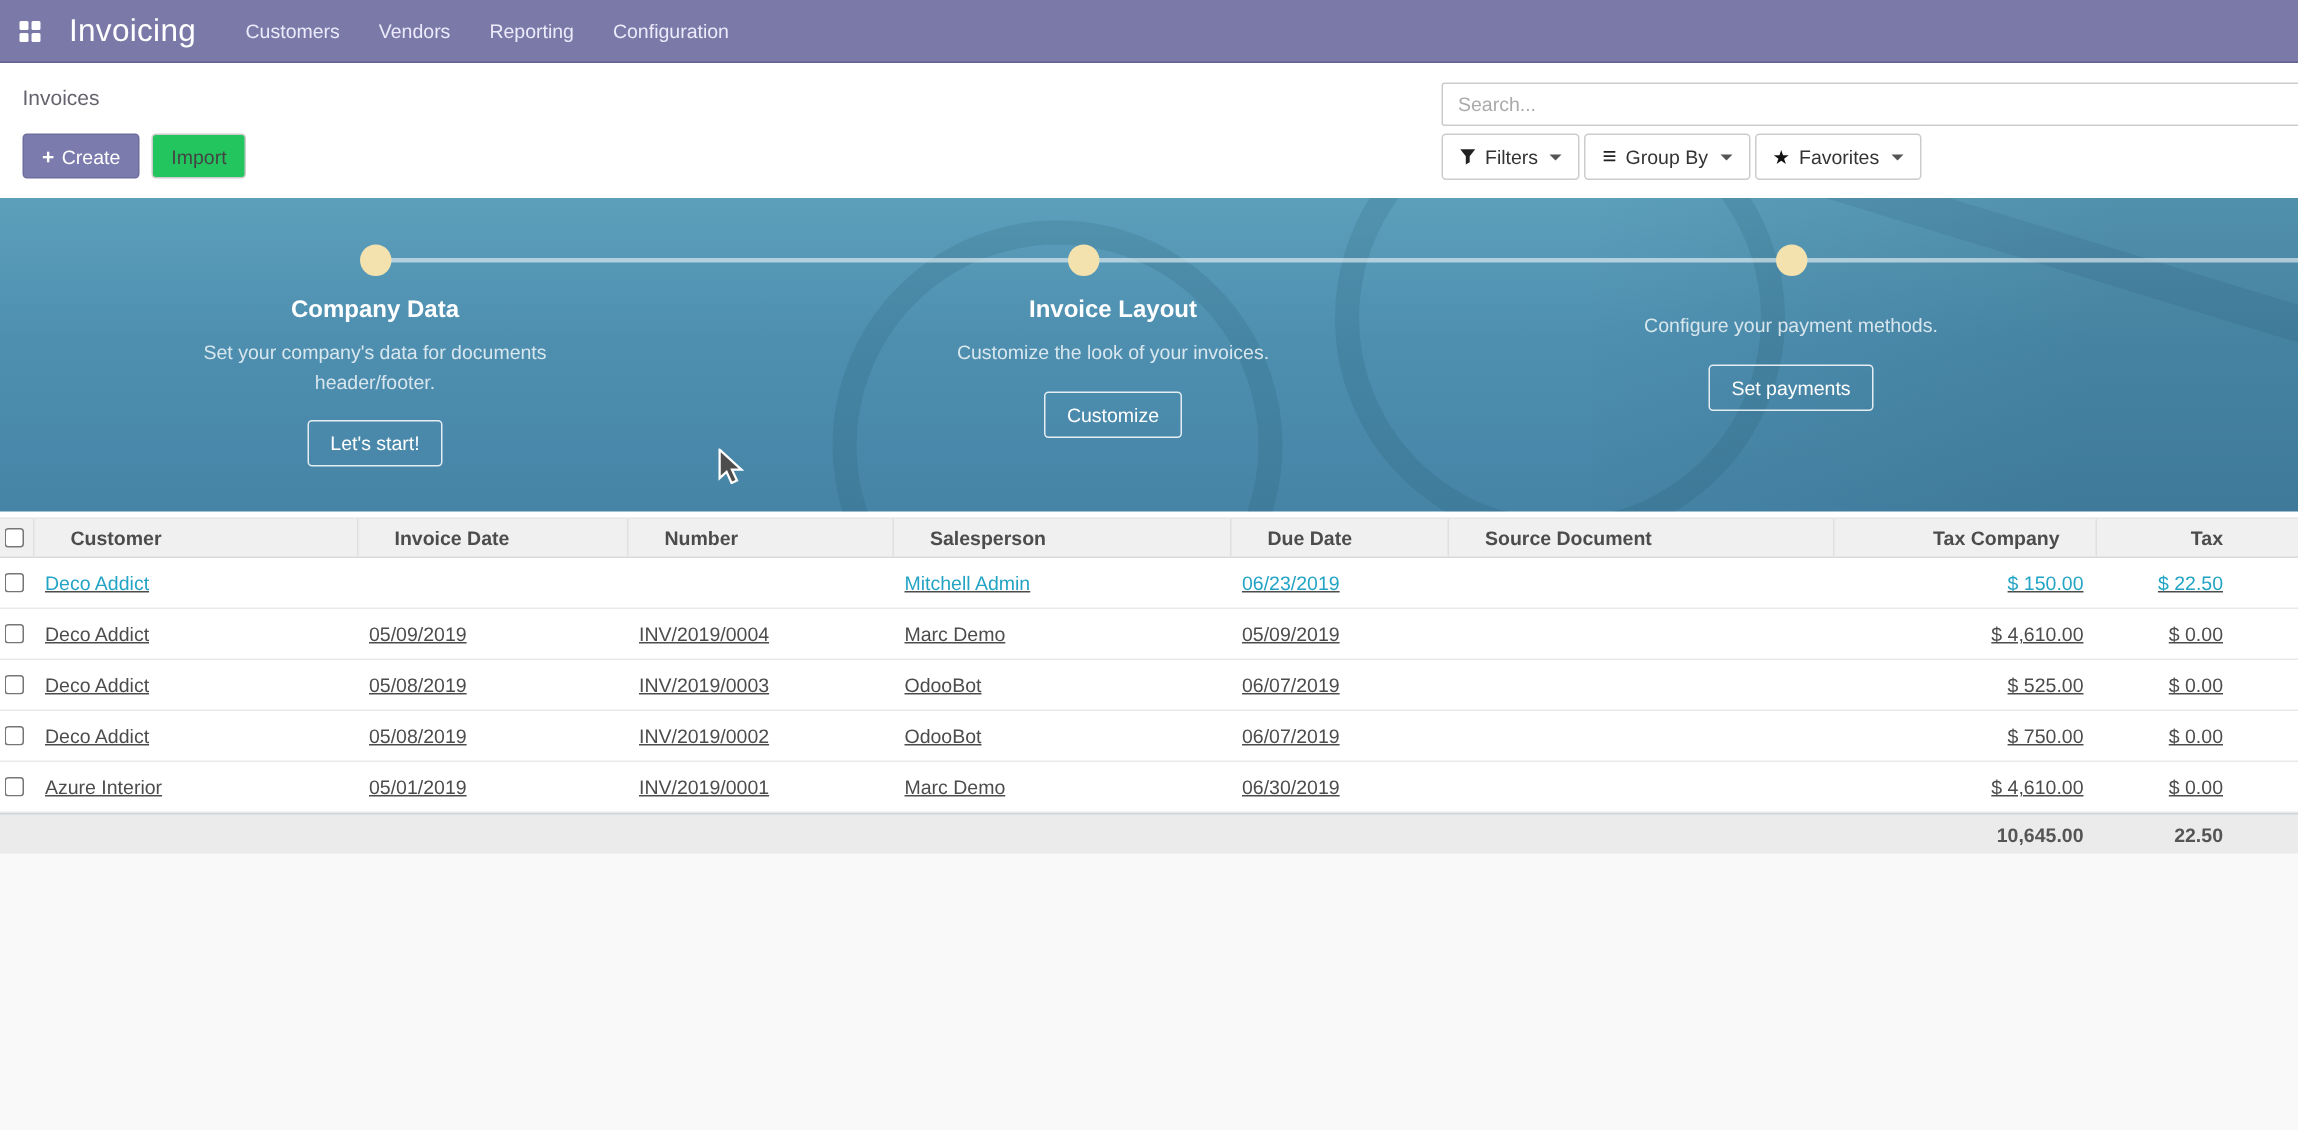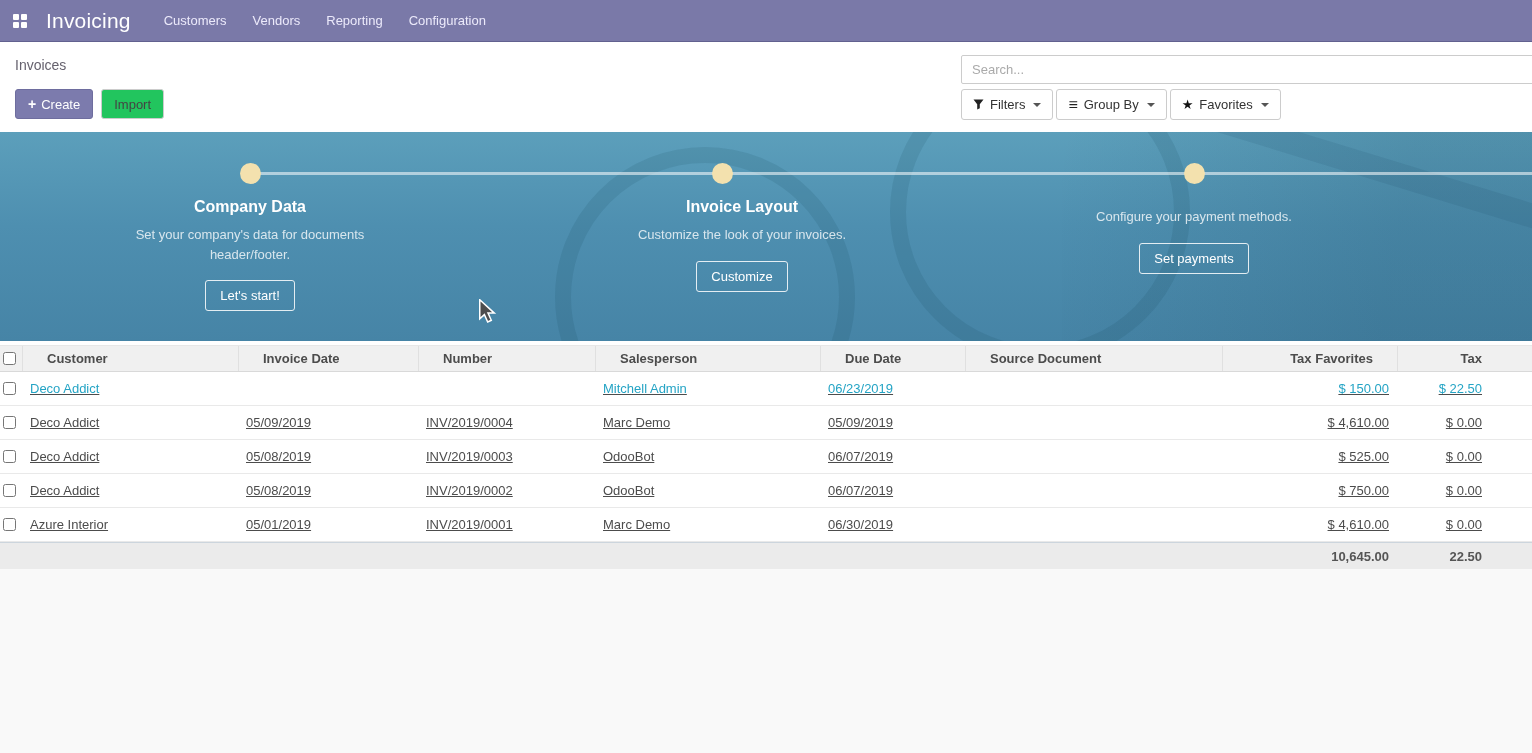--- a/index.html
+++ b/index.html
@@ -178,21 +178,21 @@
   <div class="tr thead">
     <div class="th c-check">
         <input type="checkbox" style="">
       </div>
     <div class="th c-customer">Customer</div>
     <div class="th c-invdate">Invoice Date</div>
     <div class="th c-number">Number</div>
     <div class="th c-sales">Salesperson</div>
     <div class="th c-due">Due Date</div>
     <div class="th c-source">Source Document</div>
-    <div class="th c-taxexcl">Tax Favorites</div>
+    <div class="th c-taxexcl">Tax Company</div>
     <div class="th c-tax">Tax</div>
   </div>
 
   <div class="tr row draft">
     <div class="td c-check">
         <input type="checkbox" style="">
       </div>
     <div class="td c-customer">Deco Addict</div>
     <div class="td c-invdate"></div>
     <div class="td c-number"></div>

